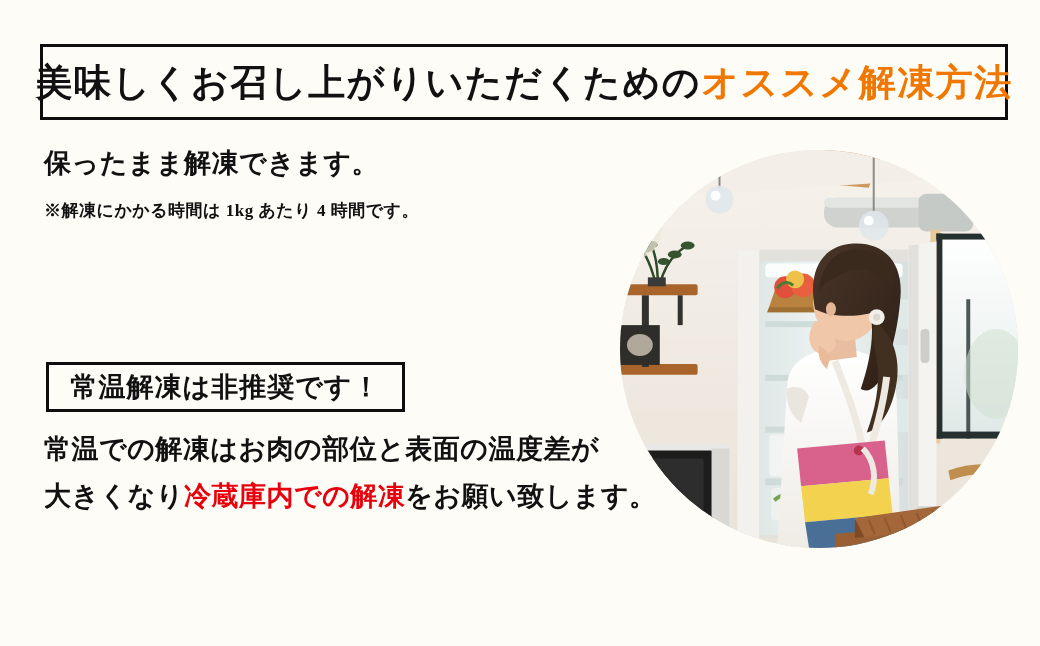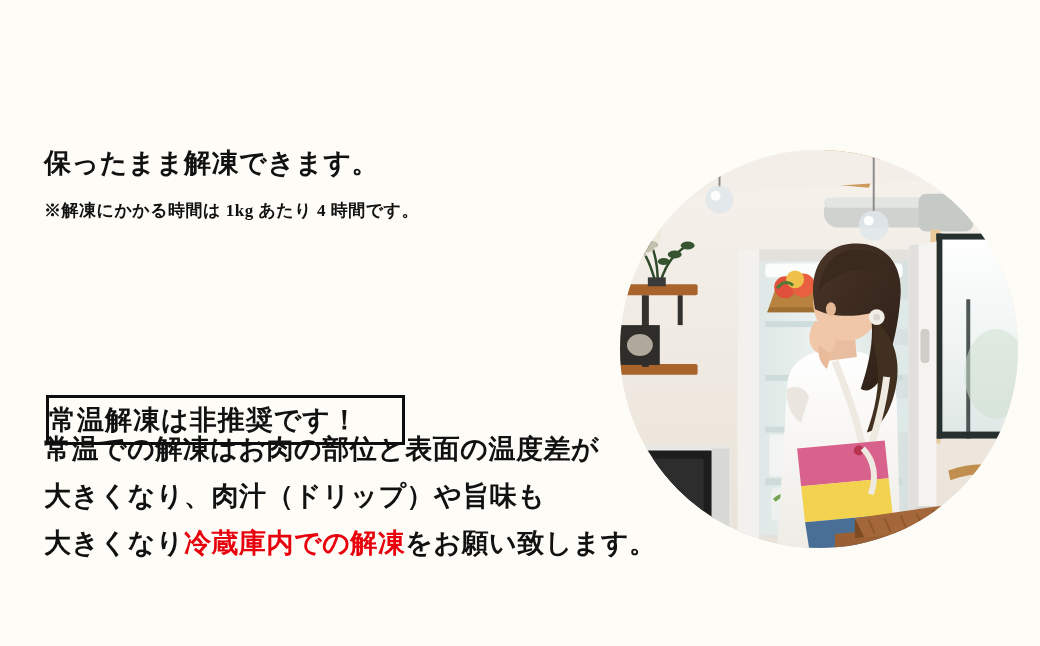--- a/index.html
+++ b/index.html
@@ -78,22 +78,21 @@
   .warn-box {
     position: absolute;
     left: 46px;
     top: 362px;
     width: 359px;
     height: 50px;
     box-sizing: border-box;
     border: 3px solid #0d0d0d;
     display: flex;
     align-items: center;
-    justify-content: flex-start;
-    margin-top: 33px;
+    justify-content: center;
   }
   .warn-text {
     font-size: 27px;
     font-weight: bold;
     color: #111111;
     letter-spacing: 1px;
     white-space: nowrap;
   }
 
   .lower-col {
@@ -118,36 +117,38 @@
     display: block;
     width: 100%;
     height: 100%;
   }
 </style>
 </head>
 <body>
 
 <div class="page">
 
+  <div class="title-box">
+    <div class="title-text"><span>美味しくお召し上がりいただくための</span><span class="accent">オススメ解凍方法</span></div>
+  </div>
 
   <div class="left-col">
     <div class="para">
       <span class="line">保ったまま解凍できます。</span>
       <span class="line note">※解凍にかかる時間は 1kg あたり 4 時間です。</span>
     </div>
   </div>
 
   <div class="warn-box">
     <span class="warn-text">常温解凍は非推奨です！</span>
   </div>
 
   <div class="lower-col">
     <div class="para">
       <span class="line">常温での解凍はお肉の部位と表面の温度差が</span>
-      <span class="line">大きくなり、肉汁（ドリップ）や旨味も</span>
       <span class="line"><span>大きくなり</span><span class="red">冷蔵庫内での解凍</span><span>をお願い致します。</span></span>
     </div>
   </div>
 
   <div class="photo-circle">
     <svg viewBox="0 0 400 400" preserveAspectRatio="xMidYMid slice">
       <defs>
         <linearGradient id="wallG" x1="0" y1="0" x2="0" y2="1">
           <stop offset="0%" stop-color="#f6f2ec"></stop>
           <stop offset="100%" stop-color="#e9e2d8"></stop>

